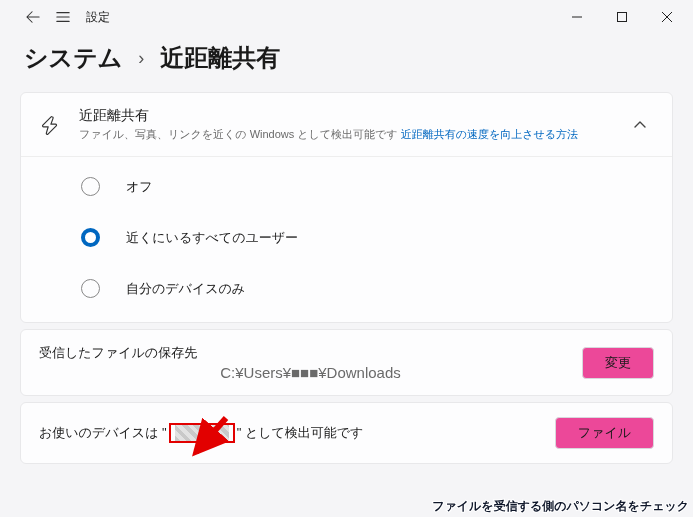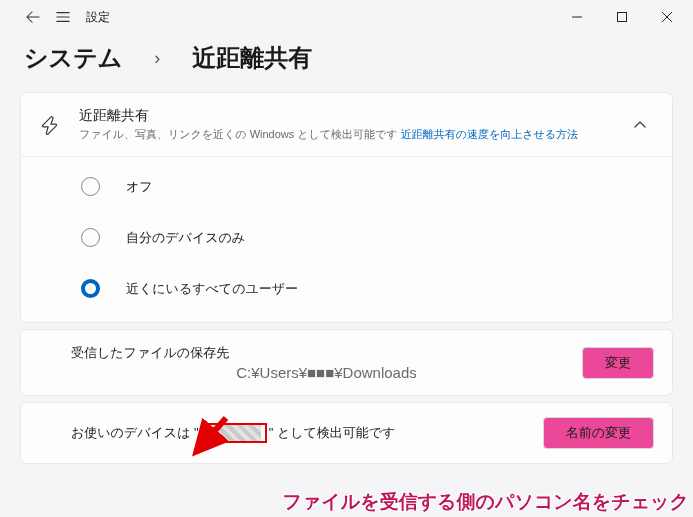--- a/index.html
+++ b/index.html
@@ -7,21 +7,21 @@
 
 .titlebar { height: 34px; display: flex; align-items: center; padding: 0 4px; }
 .tb-left { display: flex; align-items: center; gap: 8px; padding-left: 18px; }
 .tb-btn { width: 22px; height: 22px; display: flex; align-items: center; justify-content: center; cursor: pointer; }
 .tb-btn svg { width: 14px; height: 14px; }
 .settings-label { font-size: 12px; color: #202020; margin-left: 4px; }
 .tb-right { margin-left: auto; display: flex; }
 .win-btn { width: 45px; height: 32px; display: flex; align-items: center; justify-content: center; cursor: pointer; }
 .win-btn svg { width: 10px; height: 10px; }
 
-.breadcrumb { display: flex; align-items: center; gap: 32px; padding: 8px 24px 18px; }
+.breadcrumb { display: flex; align-items: center; gap: 16px; padding: 8px 24px 18px; }
 .crumb { font-size: 24px; font-weight: 600; color: #1a1a1a; cursor: pointer; }
 .chev { font-size: 18px; color: #555; }
 
 .content { padding: 0 20px; }
 
 .card { background: #fdfdfe; border: 1px solid #e8e8ea; border-radius: 6px; margin-bottom: 6px; }
 .card-head { display: flex; align-items: center; padding: 14px 18px; gap: 18px; }
 .head-icon { width: 22px; height: 22px; flex-shrink: 0; }
 .head-icon svg { width: 22px; height: 22px; }
 .head-text { flex: 1; }
@@ -32,32 +32,32 @@
 .expander svg { width: 12px; height: 12px; }
 
 .radio-list { padding: 4px 0 8px 0; border-top: 1px solid #eee; }
 .radio-row { display: flex; align-items: center; gap: 26px; padding: 16px 18px 16px 60px; cursor: pointer; }
 .radio { width: 19px; height: 19px; border-radius: 50%; border: 1px solid #888; position: relative; flex-shrink: 0; }
 .radio.sel { border: none; }
 .radio.sel::before { content: ""; position: absolute; inset: 0; border-radius: 50%; border: 4px solid #0067c0; background: #fff; }
 .radio-label { font-size: 13px; color: #1a1a1a; }
 
 .row-card { background: #fdfdfe; border: 1px solid #e8e8ea; border-radius: 6px; padding: 14px 18px; display: flex; align-items: center; margin-bottom: 6px; }
-.row-text { flex: 1; margin-left: 32px; }
+.row-text { flex: 1; }
 .row-title { font-size: 13px; color: #1a1a1a; margin-bottom: 2px; }
 .row-sub { font-size: 15px; color: #6a6a6a; text-align: center; }
 .action-btn { background: #ec4899; border: 1px solid #d8d8dc; border-radius: 4px; padding: 6px 22px; font-size: 13px; color: #1a1a1a; cursor: pointer; }
 
 .device-line { font-size: 13px; color: #1a1a1a; display: flex; align-items: center; gap: 2px; flex-wrap: wrap; }
 .mosaic { display: inline-block; width: 54px; height: 16px; background: repeating-linear-gradient(45deg,#c9c9c9 0 4px,#e2e2e2 4px 8px); vertical-align: middle; margin: 0 2px; }
 .red-box { border: 2px solid #e20000; padding: 0 2px; }
 
 .arrow { position: absolute; left: 186px; top: 412px; pointer-events: none; }
 
-.callout { position: absolute; right: 4px; bottom: 2px; font-size: 19px; font-weight: 700; color: #be185d; -webkit-text-stroke: 2px #fff; paint-order: stroke fill; text-shadow: 0 0 2px #fff, 0 0 2px #fff, 0 0 2px #fff; white-space: nowrap; }
+.callout { position: absolute; right: 4px; bottom: 2px; font-size: 12px; font-weight: 700; color: #0f172a; -webkit-text-stroke: 2px #fff; paint-order: stroke fill; text-shadow: 0 0 2px #fff, 0 0 2px #fff, 0 0 2px #fff; white-space: nowrap; }
 </style>
 </head>
 <body>
 
 <div class="titlebar">
   <div class="tb-left">
     <div class="tb-btn">
       <svg viewBox="0 0 16 16">
           <path d="M7 2 1 8l6 6M1.5 8H15" stroke="#333" stroke-width="1.2" fill="none" stroke-linecap="round" stroke-linejoin="round"></path>
         </svg>
@@ -112,47 +112,47 @@
             <path d="M1 8l5-5 5 5" stroke="#444" stroke-width="1.4" fill="none" stroke-linecap="round" stroke-linejoin="round"></path>
           </svg>
       </div>
     </div>
     <div class="radio-list">
       <div class="radio-row">
         <div class="radio"></div>
         <div class="radio-label">オフ</div>
       </div>
       <div class="radio-row">
+        <div class="radio sel"></div>
+        <div class="radio-label">近くにいるすべてのユーザー</div>
+      </div>
+      <div class="radio-row">
         <div class="radio"></div>
         <div class="radio-label">自分のデバイスのみ</div>
-      </div>
-      <div class="radio-row">
-        <div class="radio sel"></div>
-        <div class="radio-label">近くにいるすべてのユーザー</div>
       </div>
     </div>
   </div>
 
   <div class="row-card">
     <div class="row-text">
       <div class="row-title">受信したファイルの保存先</div>
       <div class="row-sub">C:¥Users¥■■■¥Downloads</div>
     </div>
     <button class="action-btn">変更</button>
   </div>
 
   <div class="row-card">
     <div class="row-text">
       <div class="device-line">
         <span>お使いのデバイスは "</span>
           <span class="red-box"><span class="mosaic"></span></span>
           <span>" として検出可能です</span>
       </div>
     </div>
-    <button class="action-btn">名前の変更</button>
+    <button class="action-btn">ファイル</button>
   </div>
 
 </div>
 
 <svg class="arrow" width="50" height="50">
   <defs>
       <marker id="ah" markerWidth="6" markerHeight="6" refX="5" refY="3" orient="auto">
         <path d="M0 0L6 3L0 6z" fill="#e20000"></path>
       </marker>
     </defs>

